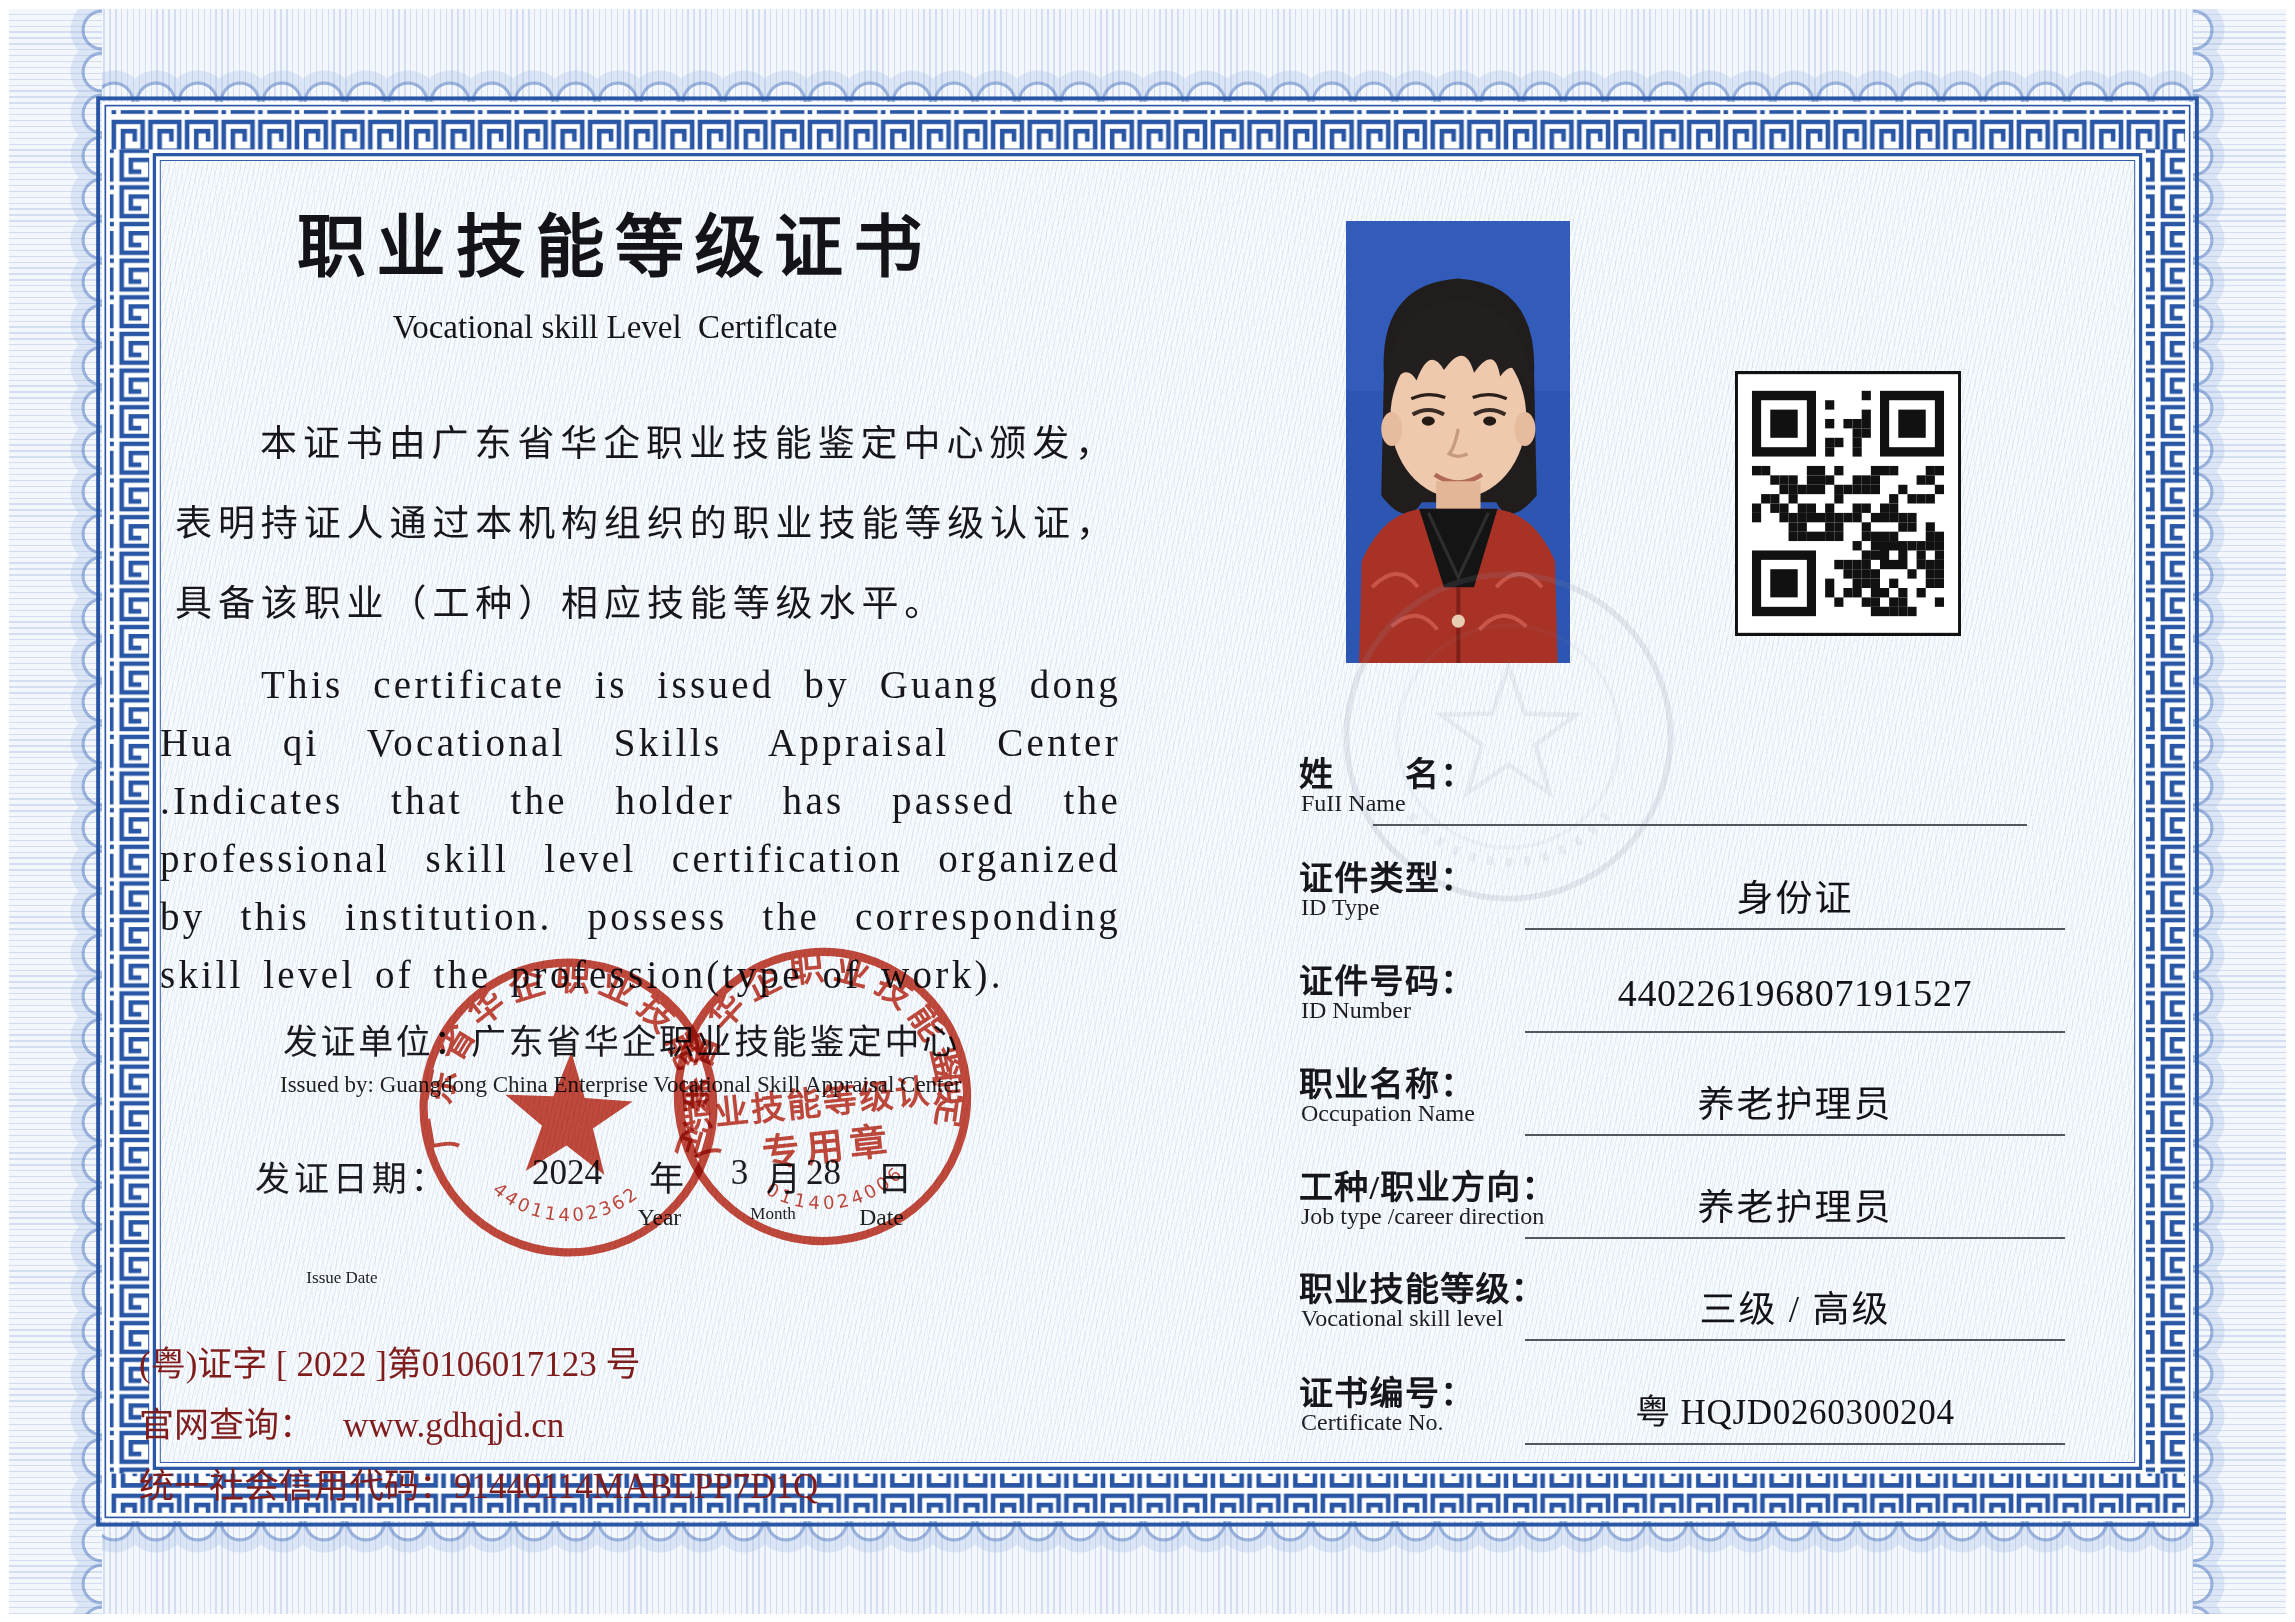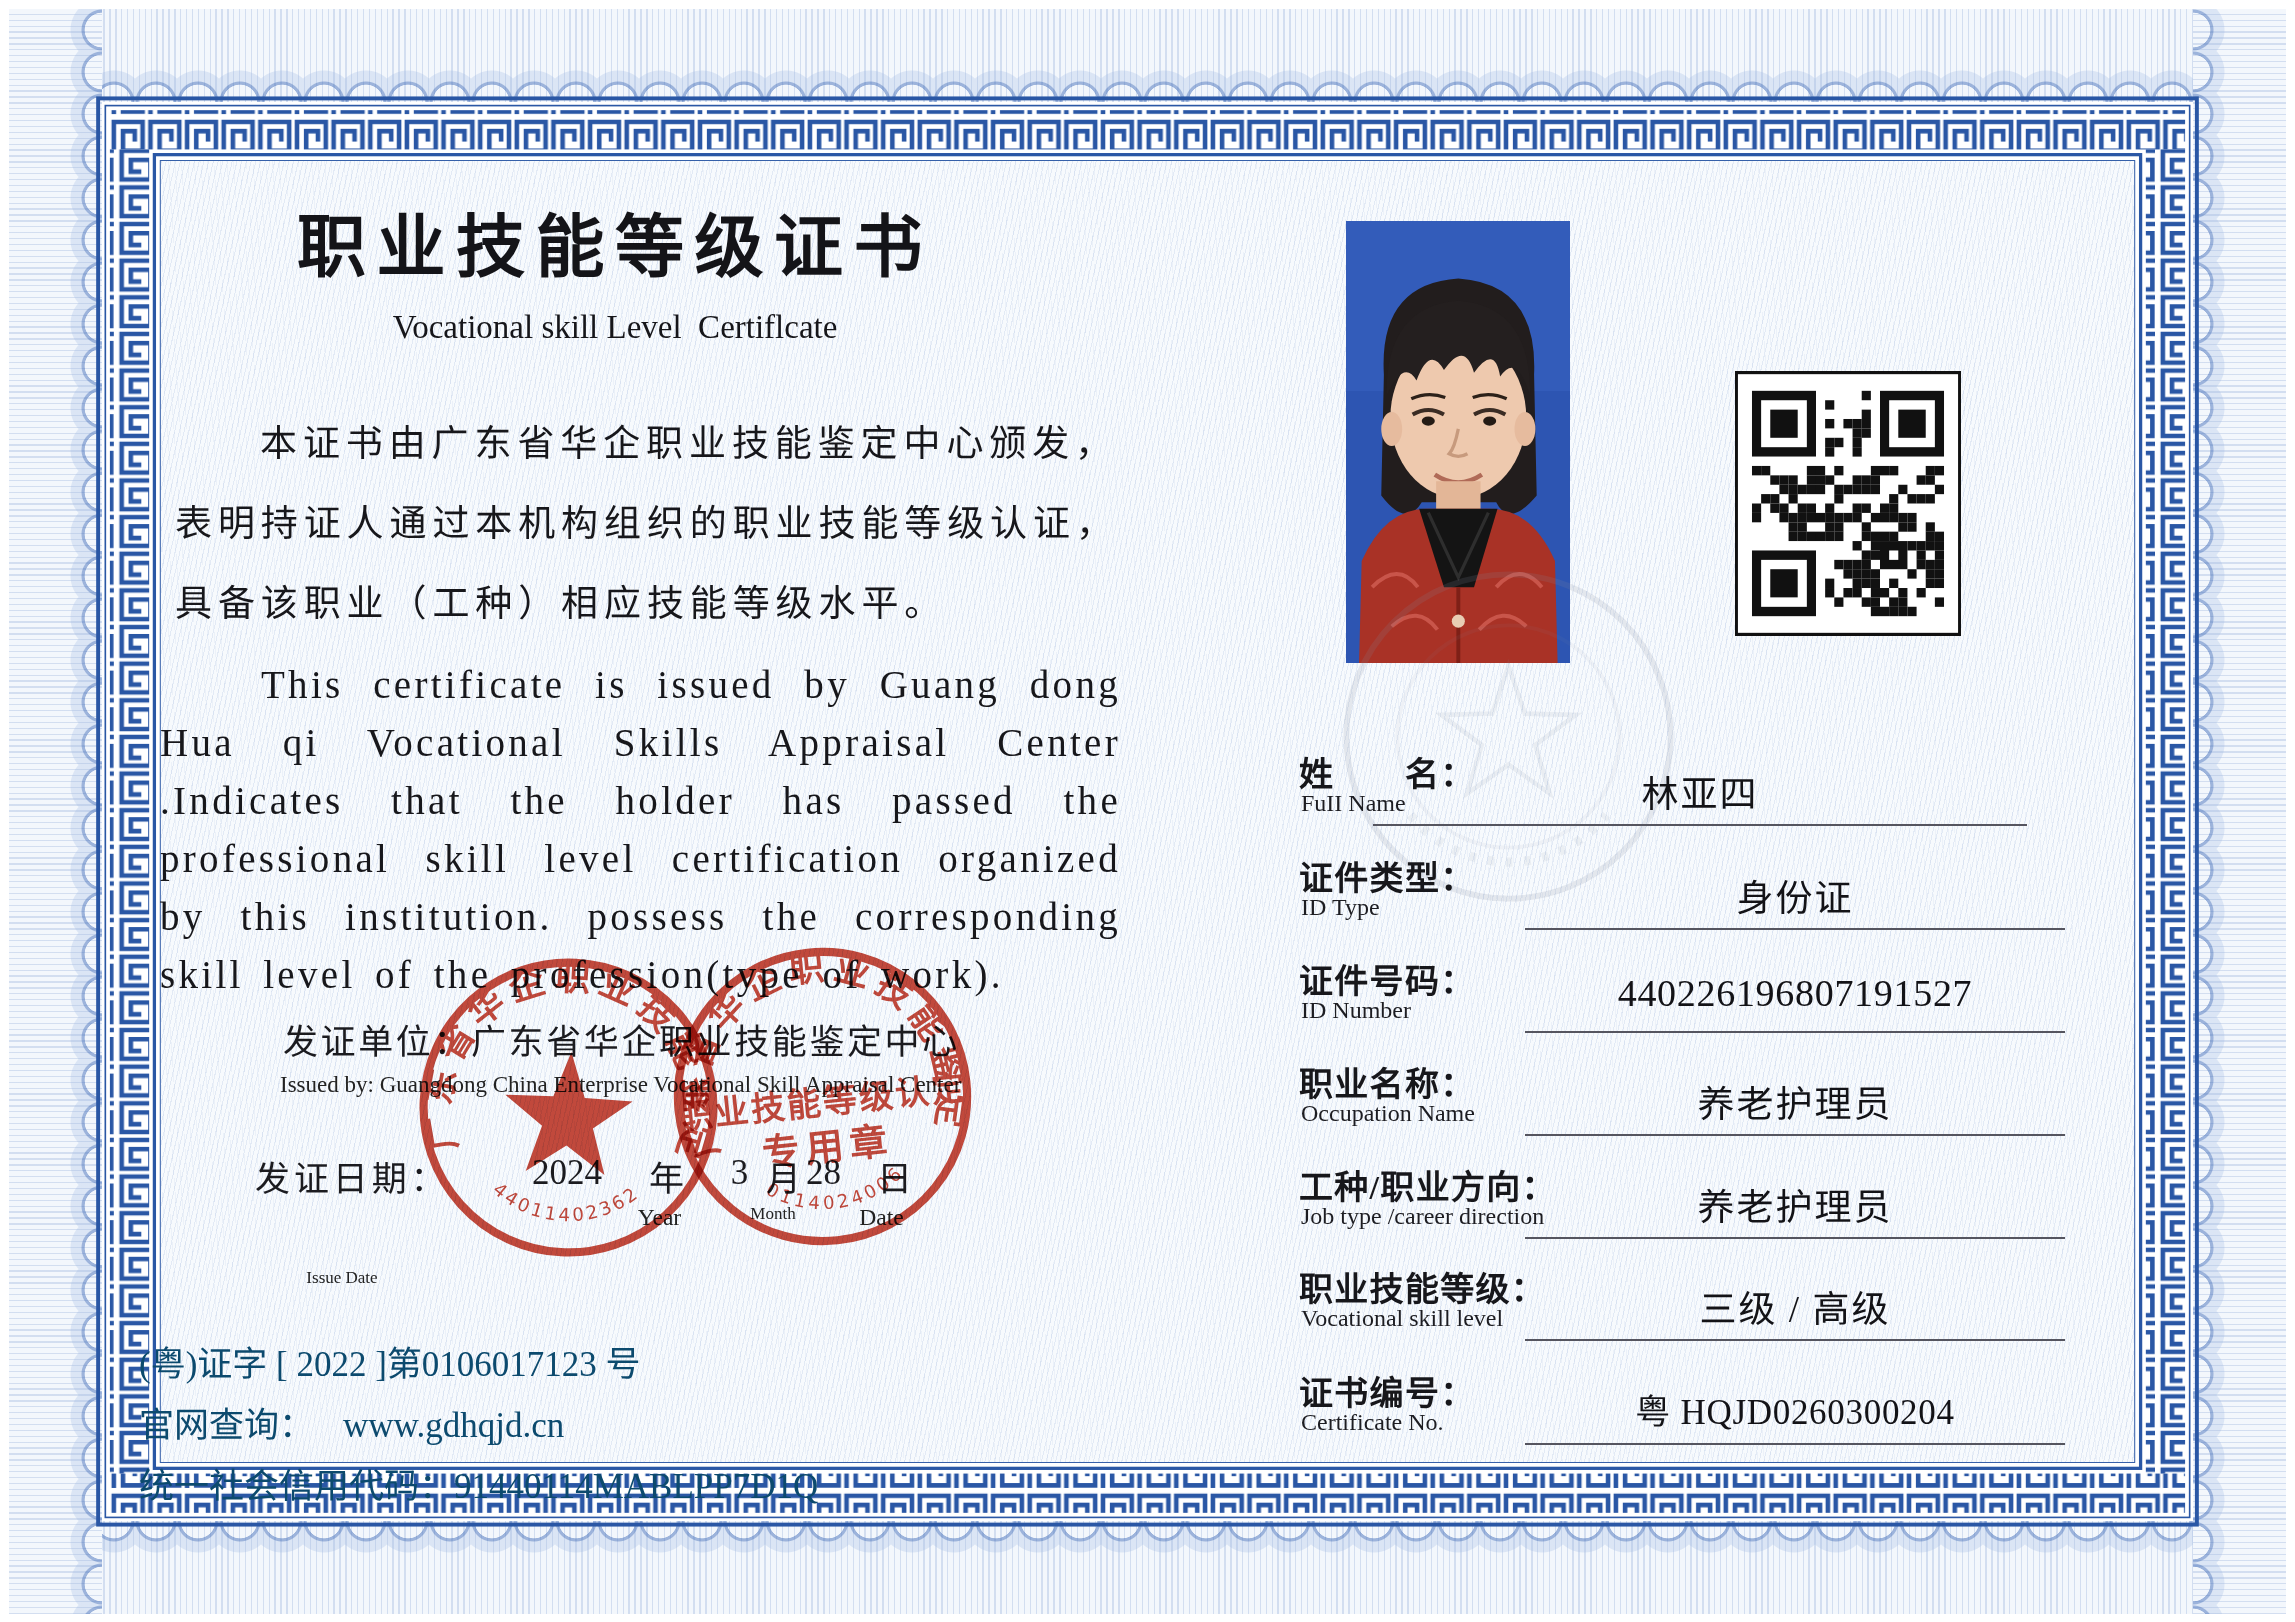--- a/index.html
+++ b/index.html
@@ -49,21 +49,21 @@
   .date-year{left:458px;top:1153px;width:144px;text-align:right;font-size:35px;}
   .date-year-cn{left:649px;top:1150px;font-size:35px;}
   .date-month{left:707px;top:1153px;width:65px;text-align:center;font-size:35px;}
   .date-month-cn{left:766px;top:1150px;font-size:35px;}
   .date-day{left:806px;top:1153px;width:65px;font-size:35px;}
   .date-day-cn{left:877px;top:1150px;font-size:35px;}
   .e-issuedate{left:260px;top:1268px;width:164px;text-align:center;font-size:17px;color:#222;}
   .e-year{left:620px;top:1204px;width:79px;text-align:center;font-size:23.6px;color:#222;}
   .e-month{left:724px;top:1204px;width:98px;text-align:center;font-size:17px;color:#222;}
   .e-date{left:839px;top:1204px;width:85px;text-align:center;font-size:23.6px;color:#222;}
-  .footer{left:139px;top:1334px;width:982px;font-size:35px;line-height:61px;color:#0c4a6e;}
+  .footer{left:139px;top:1334px;width:982px;font-size:35px;line-height:61px;color:#7f1d1d;}
   .footer .gap{display:inline-block;width:29px;}
   
   .photo{position:absolute;left:1346px;top:221px;width:224px;height:442px;}
   .qr{position:absolute;left:1735px;top:371px;width:226px;height:265px;}
   .emboss{position:absolute;left:1332px;top:560px;width:353px;height:353px;opacity:.55;}
   .field-row{position:absolute;left:0;width:2295px;height:111px;}
   .fr-1{top:747px;} .fr-2{top:851px;} .fr-3{top:954px;} .fr-4{top:1057px;}
   .fr-5{top:1160px;} .fr-6{top:1262px;} .fr-7{top:1366px;}
   .f-label{position:absolute;left:1299px;top:0;font-size:34px;font-weight:600;letter-spacing:1.3px;color:#17171b;white-space:pre;}
   .f-en{position:absolute;left:1301px;top:43px;font-size:24px;color:#1d1d22;}
@@ -341,21 +341,20 @@
   <svg class="emboss" viewBox="-270 -270 540 540">
     <circle r="248" fill="none" stroke="rgba(128,136,156,0.30)" stroke-width="9"></circle>
     <circle r="170" fill="none" stroke="rgba(128,136,156,0.14)" stroke-width="6"></circle>
     <path d="M0,-108 25,-35 103,-33 41,13 63,87 0,43 -63,87 -41,13 -103,-33 -25,-35 Z" fill="none" stroke="rgba(128,136,156,0.22)" stroke-width="7"></path>
     <path d="M-150,120 A 192,192 0 0 0 150,120" fill="none" stroke="rgba(128,136,156,0.18)" stroke-width="14" stroke-dasharray="10 18"></path>
   </svg>
 
   <div class="field-row fr-1">
     <div class="f-label">姓　　名：</div>
     <div class="f-en">FuII Name</div>
-    <div class="f-value">林亚四</div>
     <div class="f-line"></div>
   </div>
   <div class="field-row fr-2">
     <div class="f-label">证件类型：</div>
     <div class="f-en">ID Type</div>
     <div class="f-value">身份证</div>
     <div class="f-line"></div>
   </div>
   <div class="field-row fr-3">
     <div class="f-label">证件号码：</div>

